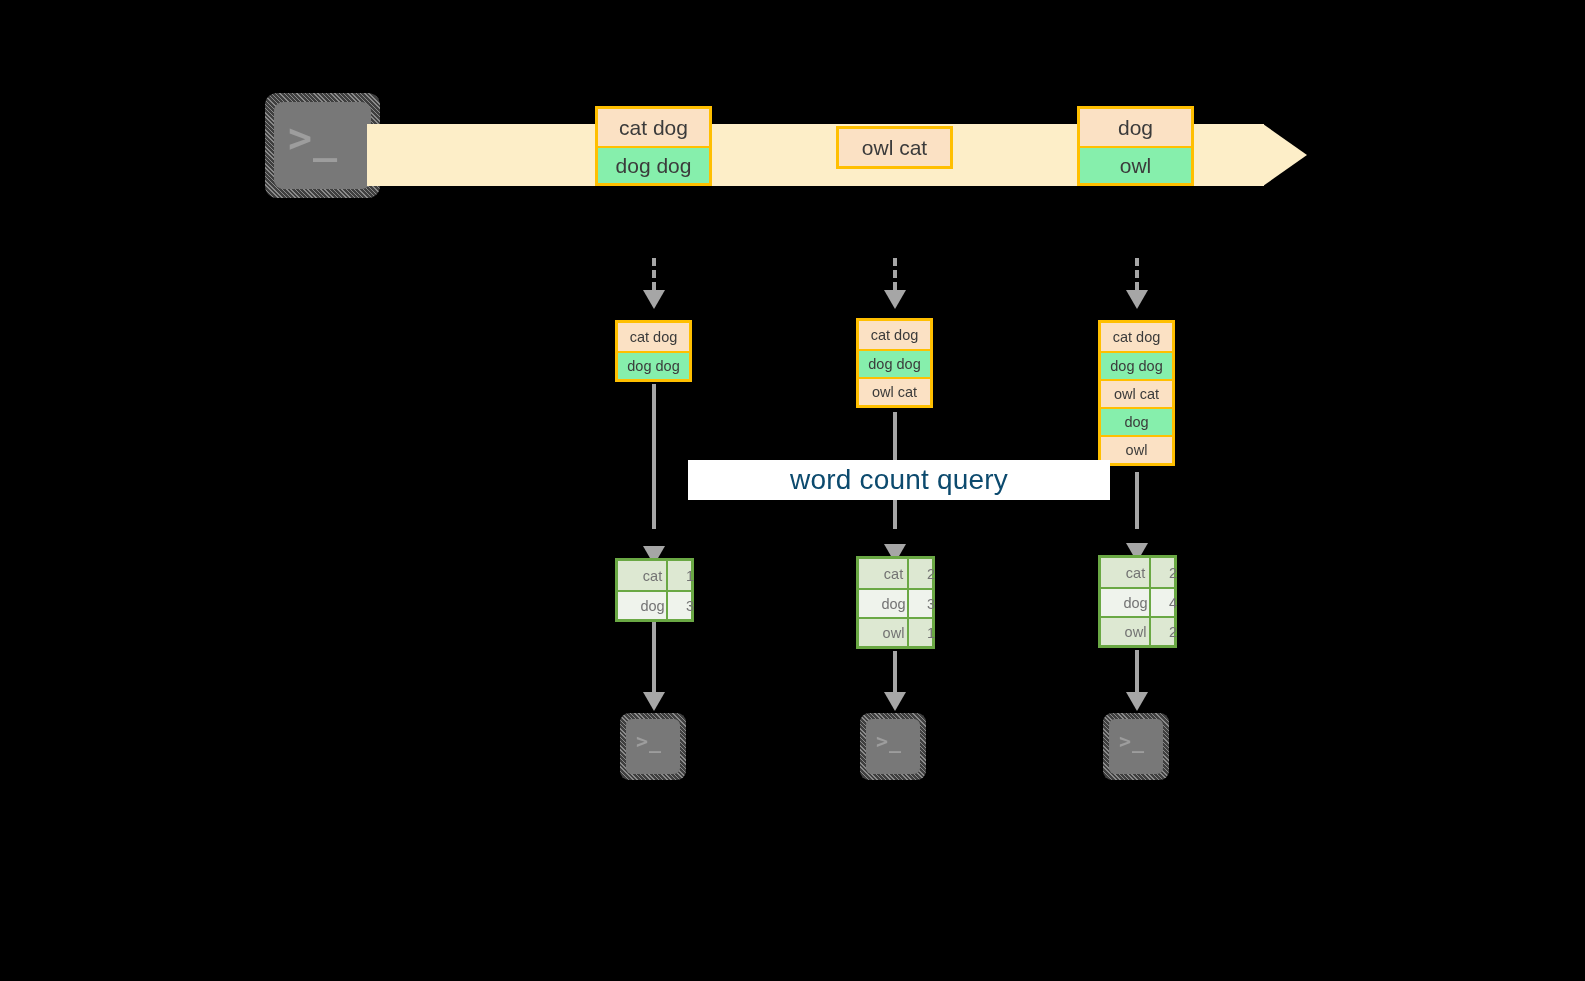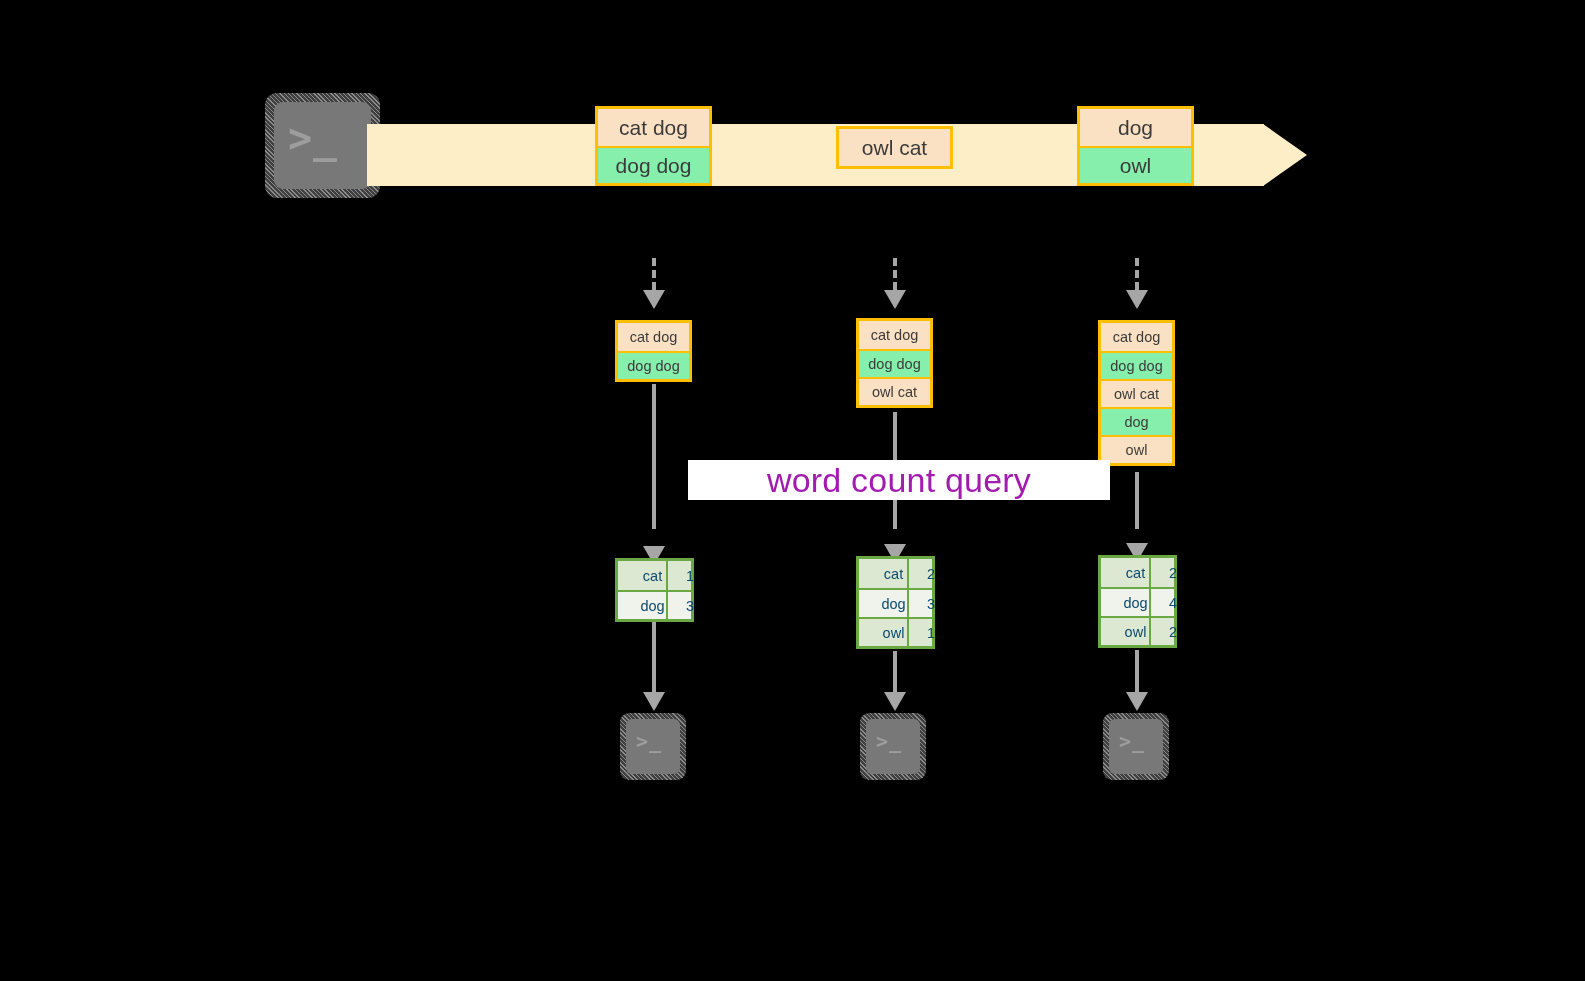--- a/index.html
+++ b/index.html
@@ -98,21 +98,21 @@
   }
   .res-row {
     display: flex;
     height: 29px;
   }
   .res-row + .res-row { border-top: 2px solid #6aa844; }
   .res-word, .res-count {
     display: flex;
     align-items: center;
     justify-content: center;
-    color: #0c4a6e;
+    color: #737373;
     font-size: 14.5px;
     white-space: nowrap;
     padding-left: 21px;
   }
   .res-word { width: 48px; }
   .res-count { width: 25px; border-left: 2px solid #6aa844; }
   .res-row.fill-a .res-word,
   .res-row.fill-a .res-count { background: #dde8d2; }
   .res-row.fill-b .res-word,
   .res-row.fill-b .res-count { background: #eff3ec; }
@@ -139,22 +139,22 @@
   
   .query-banner {
     position: absolute;
     background: #ffffff;
     display: flex;
     align-items: center;
     justify-content: center;
     z-index: 20;
   }
   .query-banner span {
-    color: #a21caf;
-    font-size: 34px;
+    color: #0c4a6e;
+    font-size: 28px;
     letter-spacing: 0.2px;
   }
 </style>
 </head>
 <body>
 
 <div id="stage">
 
   <div class="terminal big" style="left:265px; top:93px; width:115px; height:105px;">
     <div class="terminal-inner">

